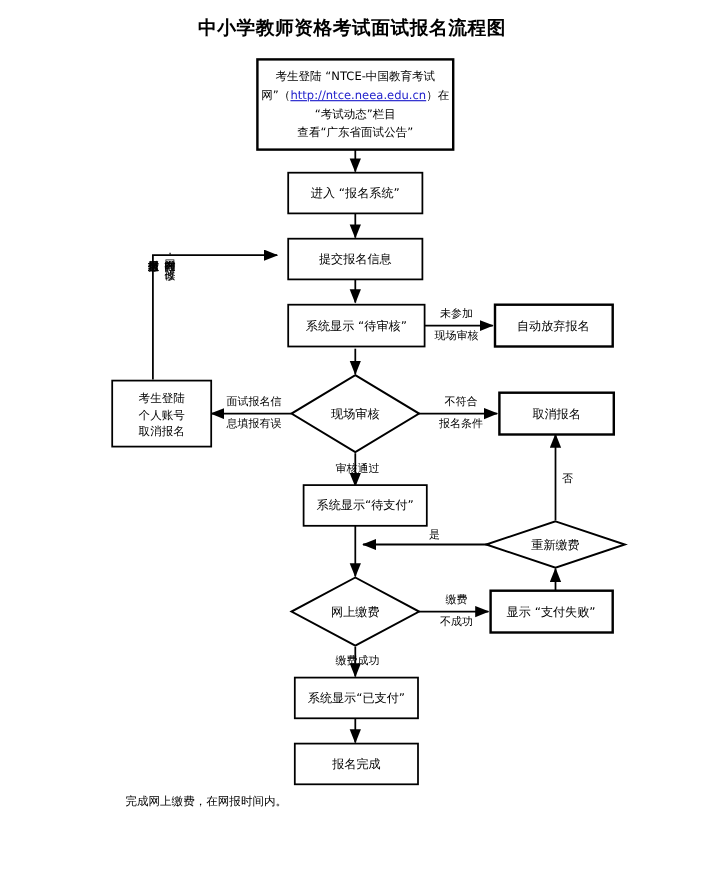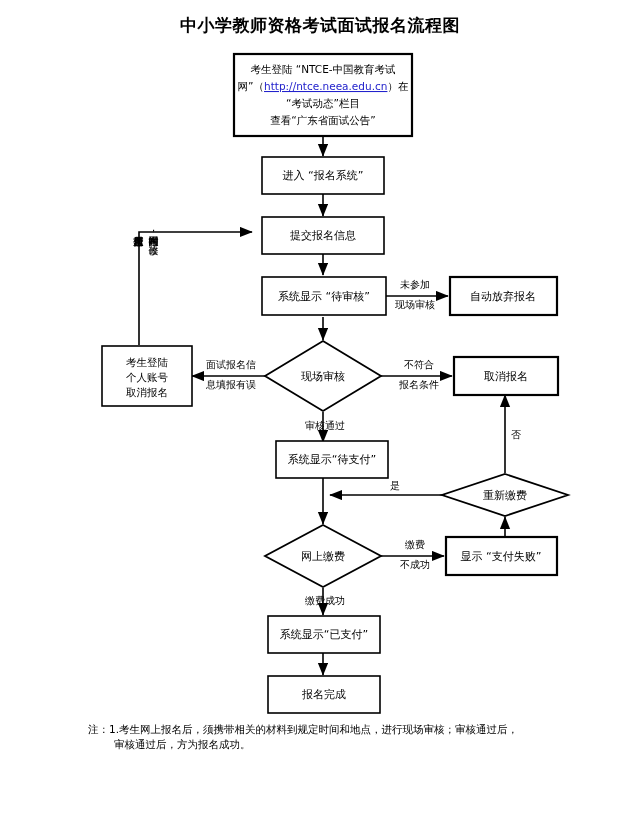--- a/index.html
+++ b/index.html
@@ -246,17 +246,16 @@
       <text class="edge-label" x="415" y="568">不成功</text>
 
       <text class="edge-label" x="325" y="604">缴费成功</text>
     </g>
   </svg>
 
   <div class="vlabel" style="left:133px; top:228px;">报考信息重新报名</div>
   <div class="vlabel" style="left:148px; top:228px;">在网报时间内，修改</div>
 
   <div id="notes">
-    <div class="note-line"><span>注：</span><span>1.考生网上报名后，须携带相关的材料到规定时间和地点，进行现场审核；审核通过后，</span></div>
-    <div class="note-line note-indent">审核通过后，方为报名成功。</div>
+    <div class="note-line note-indent">完成网上缴费，在网报时间内。</div>
   </div>
 
 </div>
 
 </body></html>

